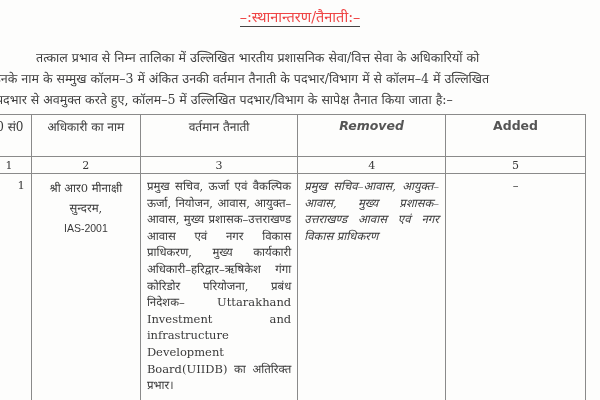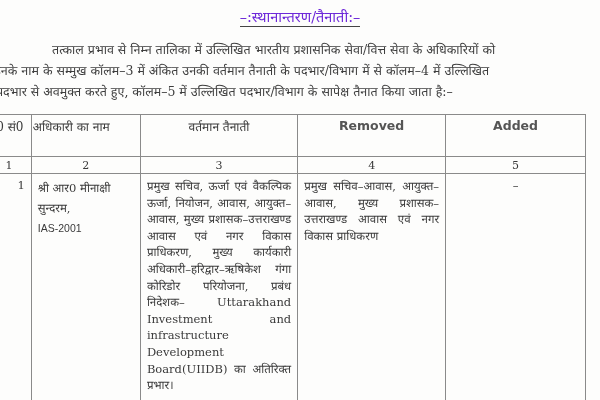--- a/index.html
+++ b/index.html
@@ -5,44 +5,44 @@
   html, body { margin: 0; padding: 0; }
   body {
     width: 600px; height: 400px; overflow: hidden;
     background: #fdfdfc;
     font-family: "DejaVu Serif", "Liberation Serif", serif;
     color: #3a3a3a;
     position: relative;
   }
   .title {
     position: absolute; top: 6px; left: 0; width: 600px;
-    text-align: center; font-size: 14.5px; color: #6d28d9;
+    text-align: center; font-size: 14.5px; color: #ef4444;
   }
   .title span { border-bottom: 1px solid #444; padding-bottom: 1px; }
   .para {
     position: absolute; left: 0; top: 39px; width: 600px;
     font-size: 12.5px; line-height: 21px; white-space: nowrap; overflow: hidden; color:#3d3d3d;
   }
   .para div { height: 21px; }
-  .l1 { padding-left: 52px; }
+  .l1 { padding-left: 36px; margin-top: 8px; }
   .l2 { margin-left: -6px; }
   .l3 { margin-left: -4px; }
 
   table {
     position: absolute; left: -14px; top: 114px;
     border-collapse: collapse; font-size: 11.5px; color:#3a3a3a;
   }
   td, th { border: 1px solid #8a8a8a; vertical-align: top; font-weight: normal; }
   th { height: 37px; padding-top: 3px; font-size: 12px; }
   th.en { font-family: "DejaVu Sans", "Liberation Sans", sans-serif; font-weight: bold; color:#555; font-size: 12.5px; }
   .num td { height: 16px; text-align: center; font-size: 11px; padding: 0; vertical-align: middle; }
   .c1 { width: 38px; text-align: center; }
-  .c2 { width: 112px; text-align: left; margin-left: 16px; }
+  .c2 { width: 112px; text-align: center; margin-left: 16px; }
   .c3 { width: 160px; }
-  .c4 { width: 155px; }
+  .c4 { width: 155px; font-style: italic; }
   .c5 { width: 150px; text-align: center; margin-top: 48px; }
   .body-row td { height: 240px; padding: 4px 6px; }
   .just { text-align: justify; line-height: 16.6px; font-size: 11.5px; }
   .name { line-height: 20px; font-size: 11.5px; }
   .name .svc { font-family: Liberation Sans, sans-serif; font-size: 10.5px; }
   .serial-th { text-align: left; padding-left: 0; line-height: 18px; }
 </style>
 </head>
 <body>
 

